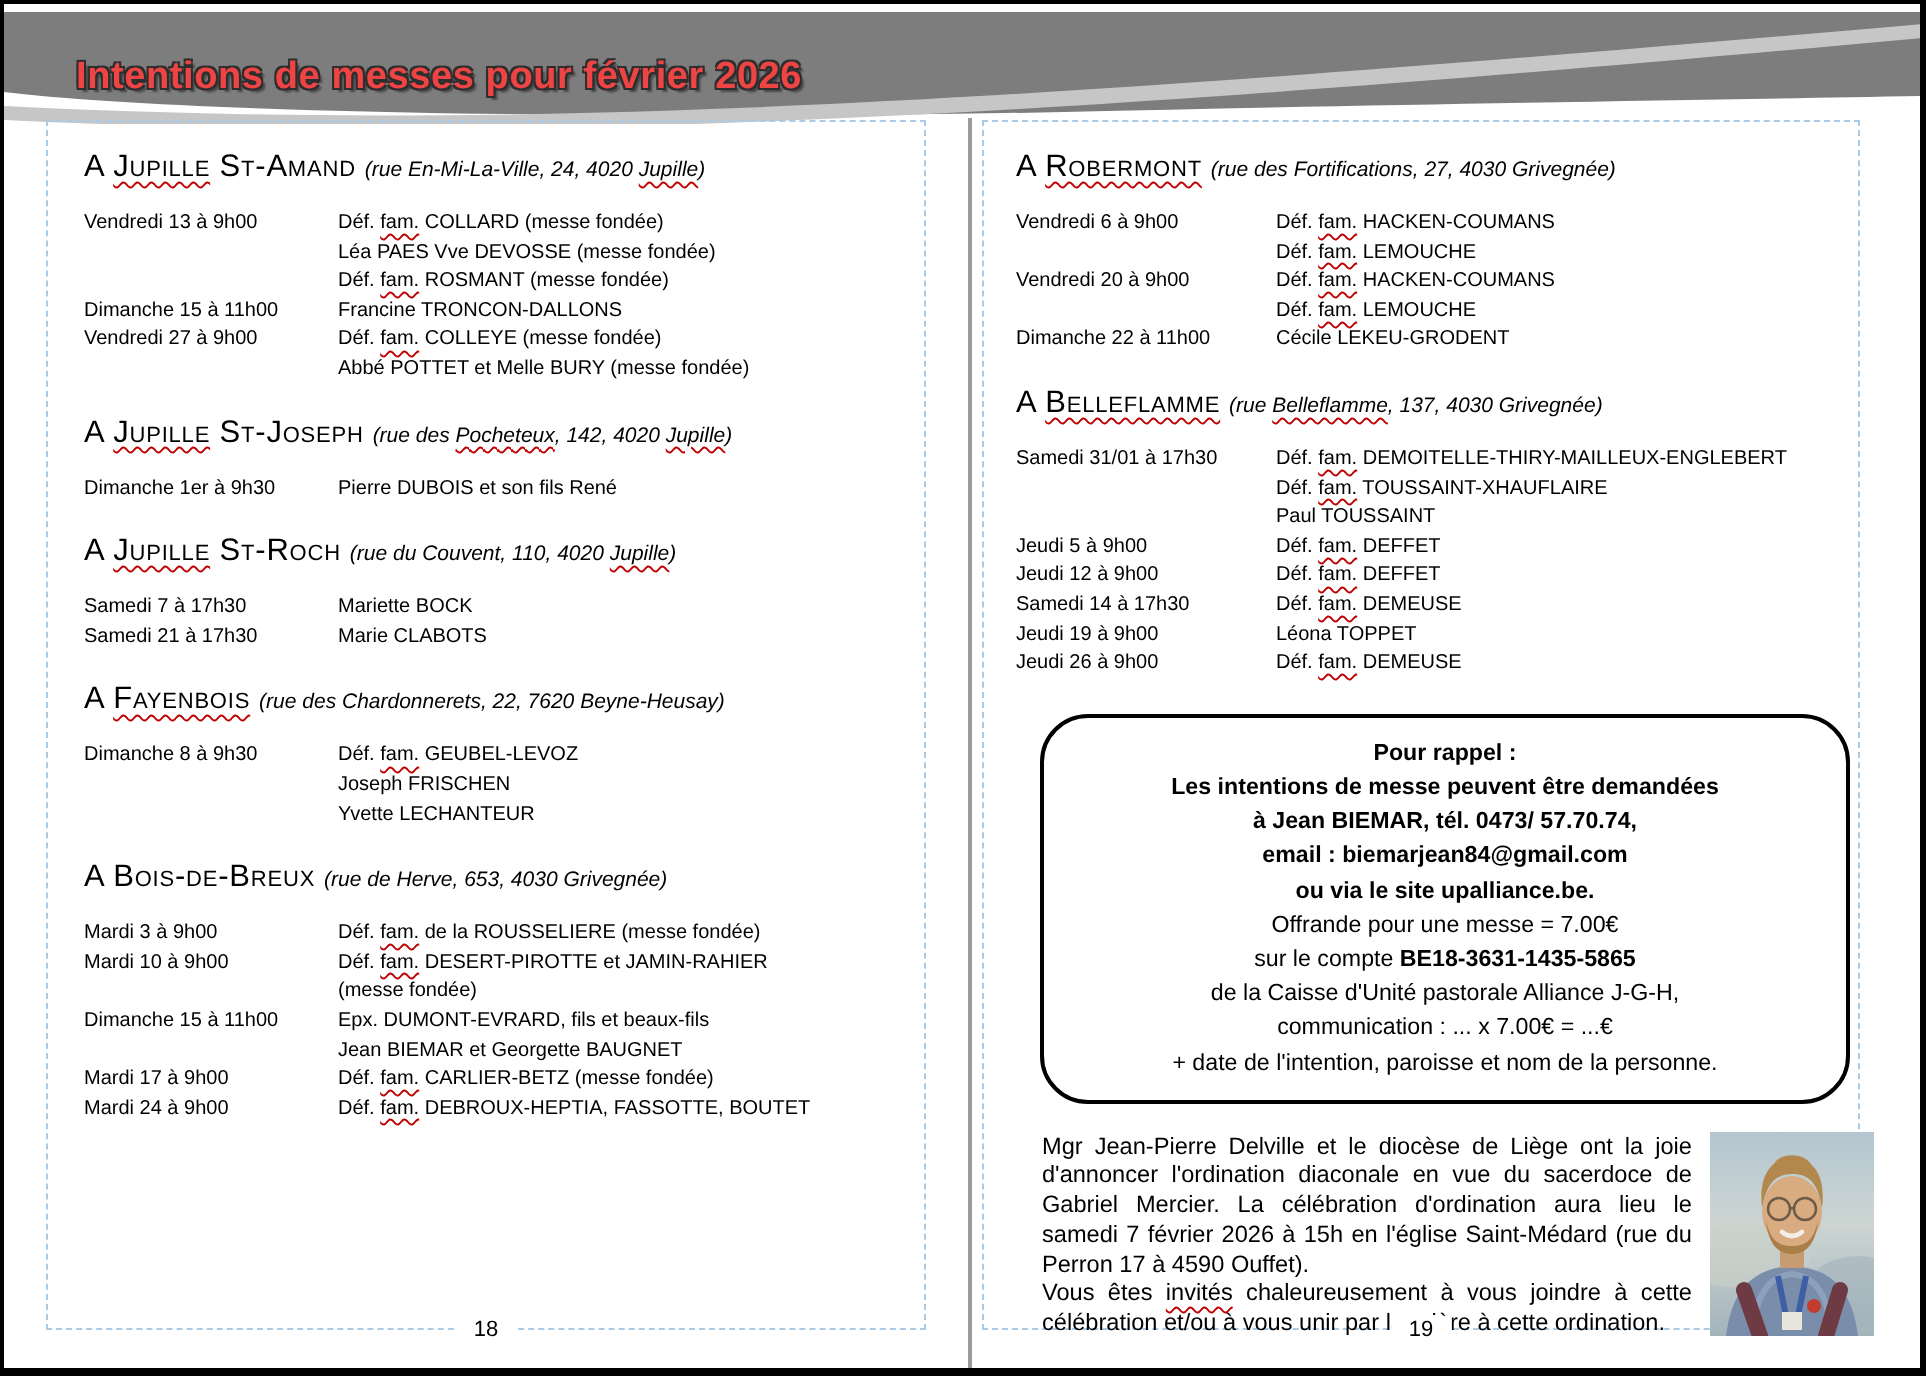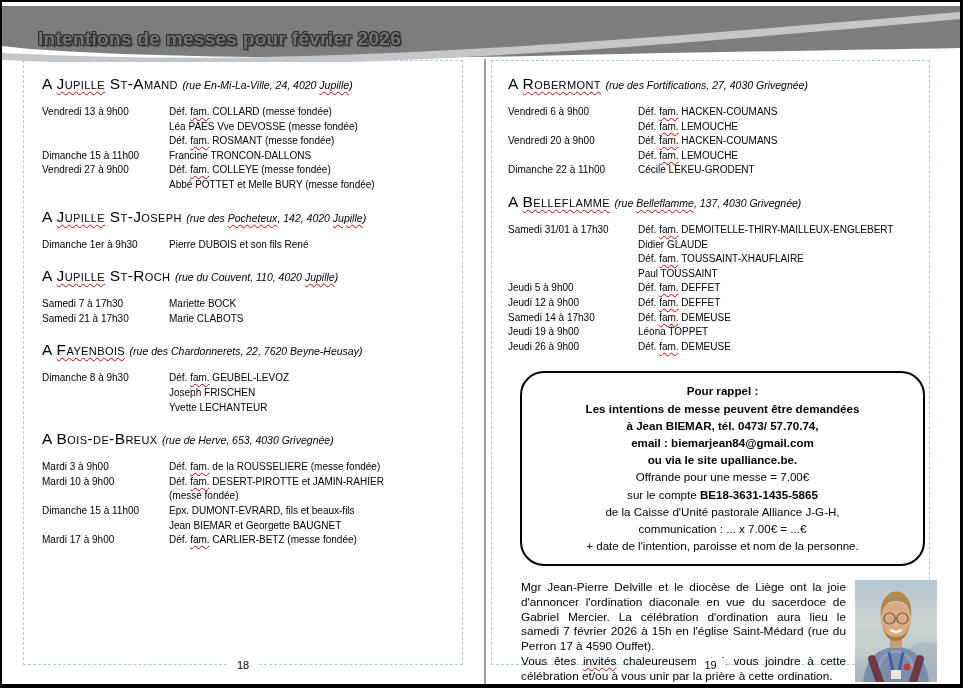--- a/index.html
+++ b/index.html
@@ -2,21 +2,21 @@
 <html><head>
 <meta charset="utf-8">
 <style>
   html,body{margin:0;padding:0;background:#d9d9d9;}
   .frame{position:relative;width:963px;height:688px;background:#ffffff;
     border:2px solid #000;border-right-width:3px;border-bottom-width:4px;
     box-sizing:border-box;overflow:hidden;
     font-family:"Liberation Sans",sans-serif;color:#000;}
   
   .banner{position:absolute;left:0;top:0;width:959px;height:60px;}
-  .banner-title{position:absolute;left:36px;top:26px;font-size:19px;font-weight:700;color:#737373;
+  .banner-title{position:absolute;left:36px;top:26px;font-size:19px;font-weight:700;color:#ef4444;
     letter-spacing:.3px;white-space:nowrap;
     text-shadow:-1px -1px 0 #2e2e2e,1px -1px 0 #2e2e2e,-1px 1px 0 #2e2e2e,1px 1px 0 #2e2e2e,2px 2px 1px #4a4a4a;}
   
   .divider{position:absolute;left:482px;top:57px;bottom:0;width:2px;background:#9b9b9b;}
   .page{position:absolute;top:58px;height:605px;border:1px dashed #a9cbe8;box-sizing:border-box;}
   .page.p0{left:21px;width:440px;padding:14px 4px 0 18px;}
   .page.p1{left:489px;width:439px;padding:14px 6px 0 16px;}
   .pagenum{position:absolute;left:50%;bottom:-8px;transform:translateX(-50%);
     background:#fff;padding:0 9px;font-size:11px;line-height:14px;}
   
@@ -135,20 +135,26 @@
               <div>Epx. DUMONT-EVRARD, fils et beaux-fils</div>
               <div>Jean BIEMAR et Georgette BAUGNET</div>
             </div>
           </div>
           <div class="entry">
             <div class="time">Mardi 17 à 9h00</div>
             <div class="names">
               <div>Déf. <span class="sq">fam.</span> CARLIER-BETZ (messe fondée)</div>
             </div>
           </div>
+          <div class="entry">
+            <div class="time">Mardi 24 à 9h00</div>
+            <div class="names">
+              <div>Déf. <span class="sq">fam.</span> DEBROUX-HEPTIA, FASSOTTE, BOUTET</div>
+            </div>
+          </div>
         </div>
       </div>
     <div class="pagenum">18</div>
   </div>
 
   <div class="page p1">
     <div>
         <div class="section">
           <div class="sec-head"><span class="sc">A <span class="sq">Robermont</span></span> <span class="addr">(rue des Fortifications, 27, 4030 Grivegnée)</span></div>
           <div class="entry">
@@ -171,21 +177,20 @@
               <div>Cécile LEKEU-GRODENT</div>
             </div>
           </div>
         </div>
         <div class="section">
           <div class="sec-head"><span class="sc">A <span class="sq">Belleflamme</span></span> <span class="addr">(rue <span class="sq">Belleflamme</span>, 137, 4030 Grivegnée)</span></div>
           <div class="entry">
             <div class="time">Samedi 31/01 à 17h30</div>
             <div class="names">
               <div>Déf. <span class="sq">fam.</span> DEMOITELLE-THIRY-MAILLEUX-ENGLEBERT</div>
-              <div>Didier GLAUDE</div>
               <div>Déf. <span class="sq">fam.</span> TOUSSAINT-XHAUFLAIRE</div>
               <div>Paul TOUSSAINT</div>
             </div>
           </div>
           <div class="entry">
             <div class="time">Jeudi 5 à 9h00</div>
             <div class="names">
               <div>Déf. <span class="sq">fam.</span> DEFFET</div>
             </div>
           </div>

